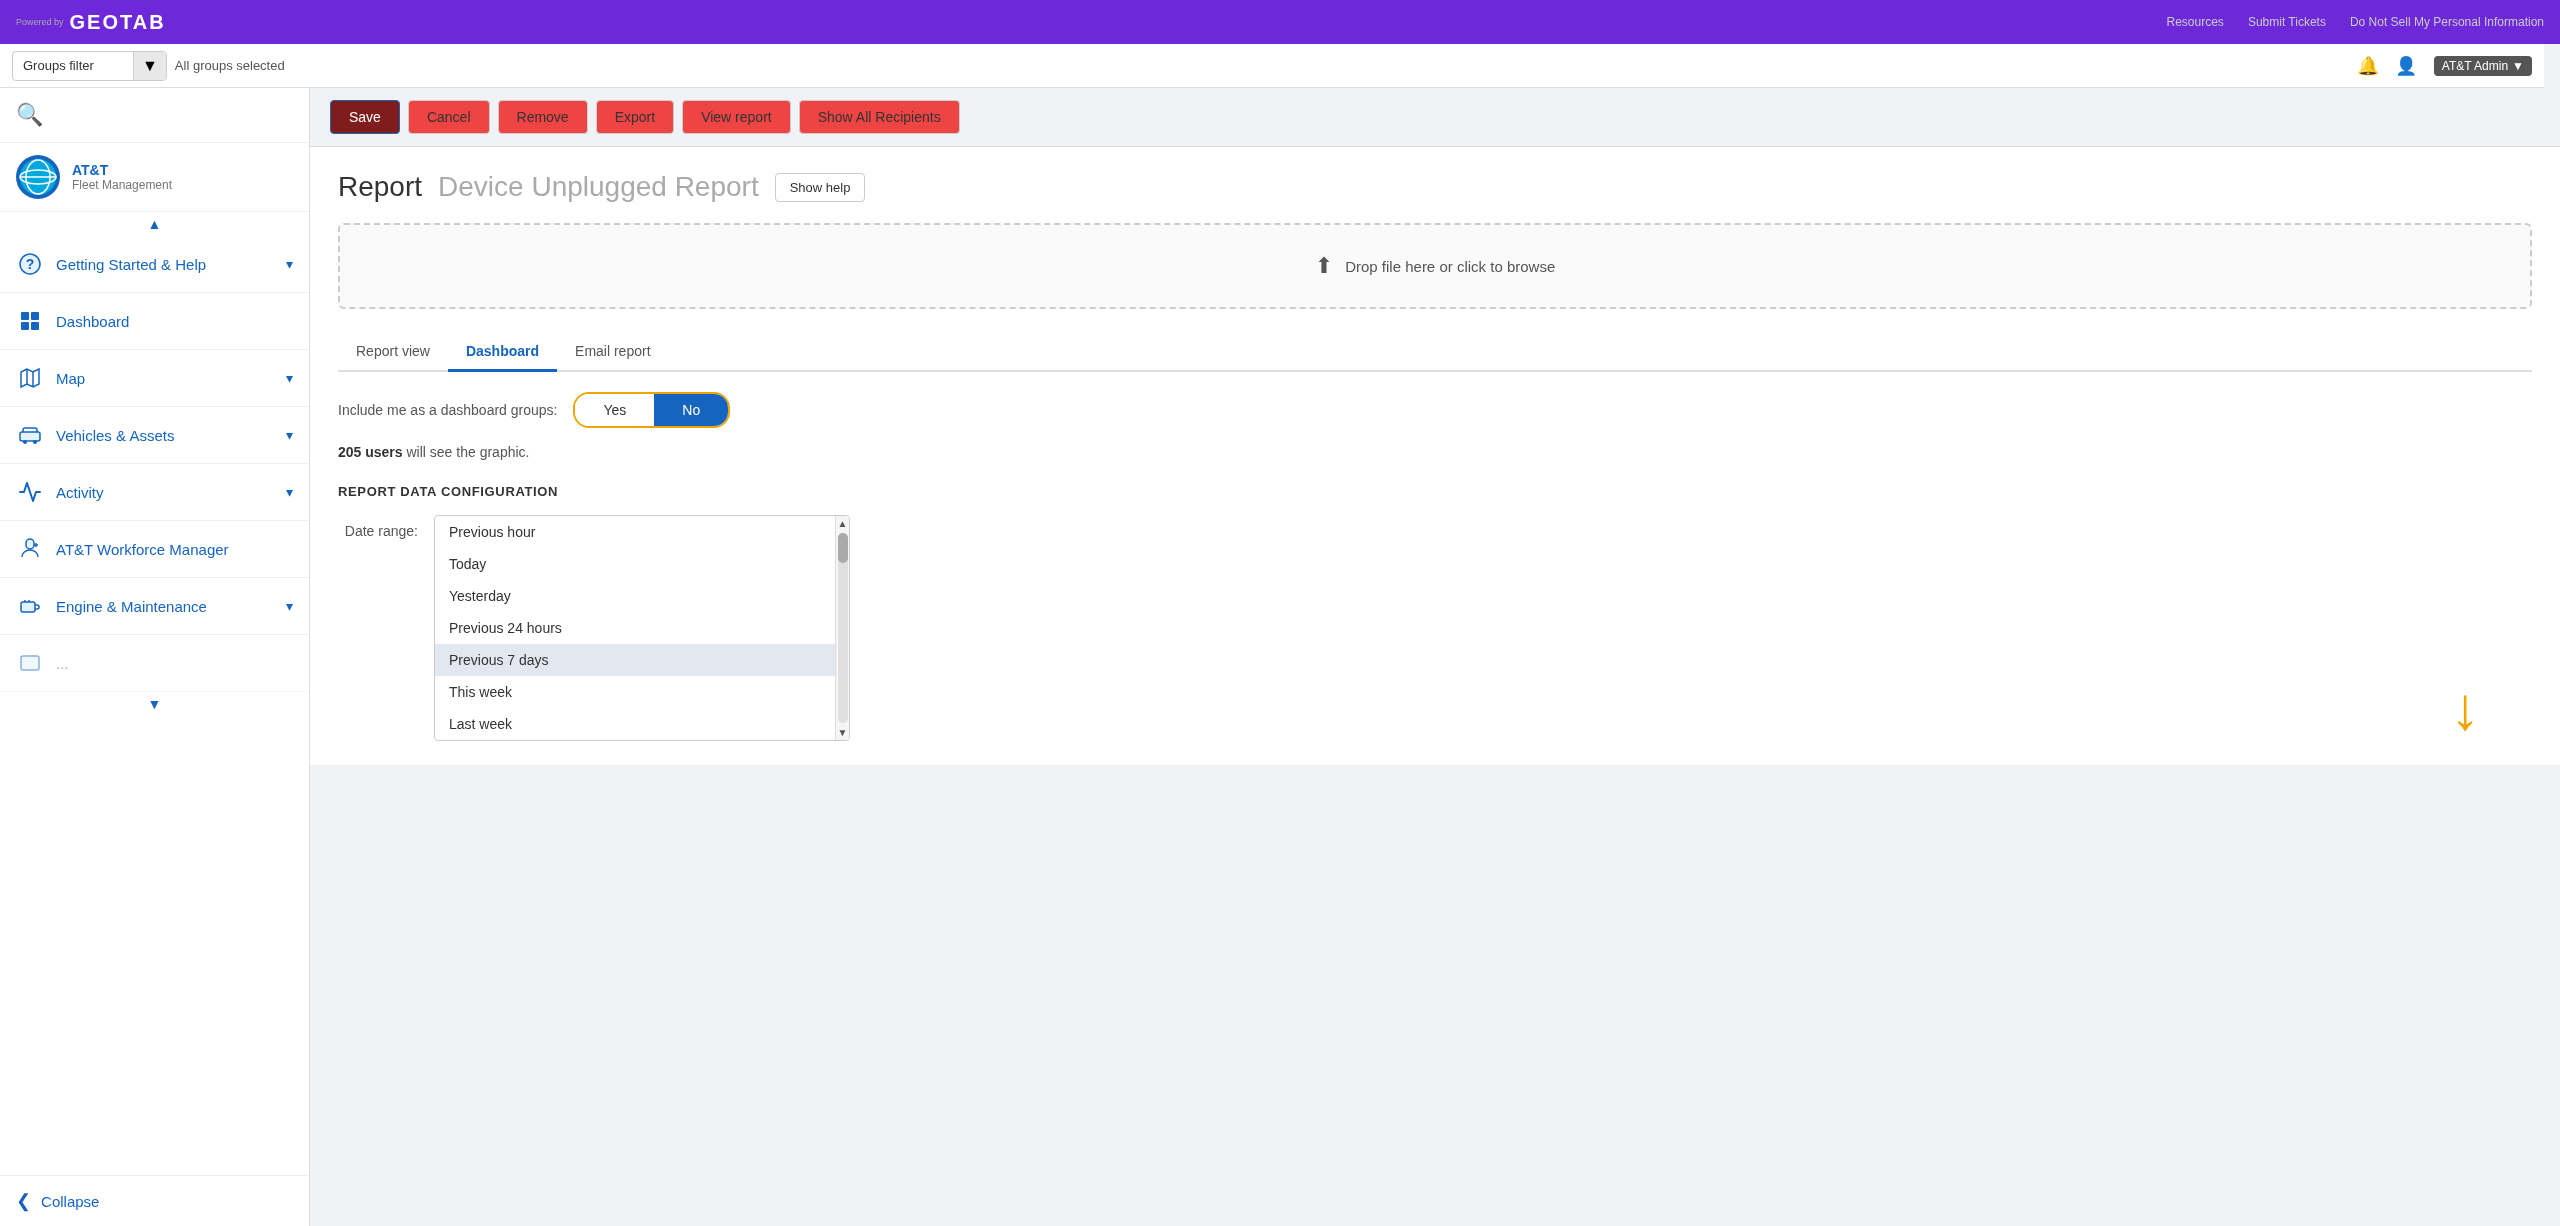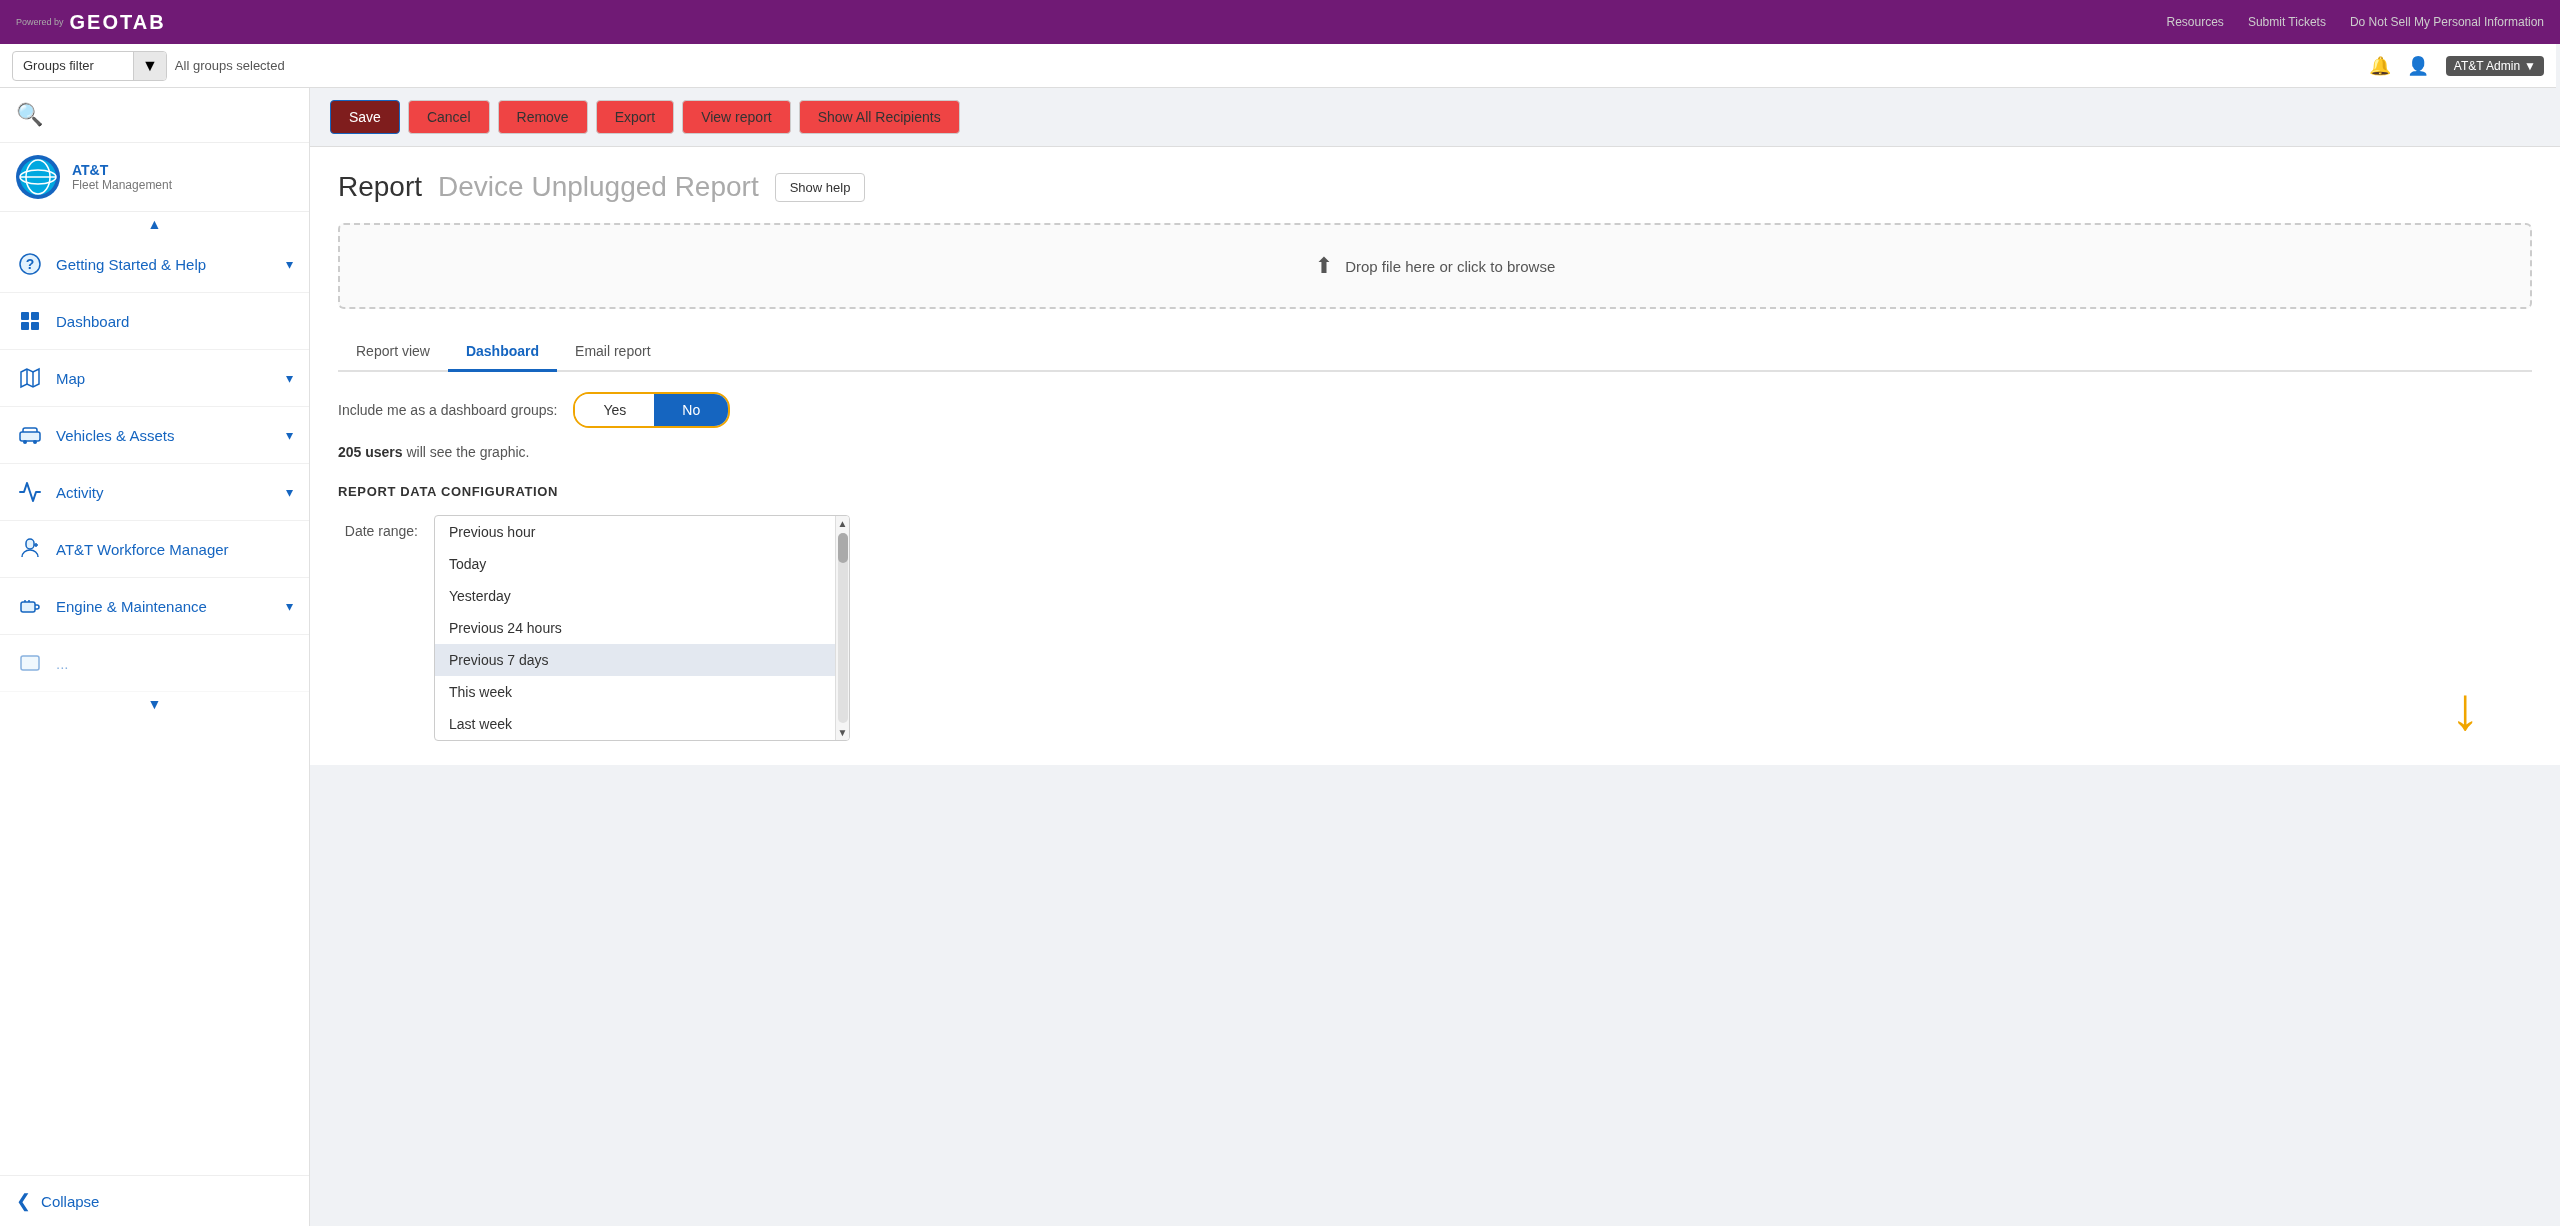--- a/index.html
+++ b/index.html
@@ -1,20 +1,20 @@
 <!DOCTYPE html>
 <html><head>
   <meta charset="utf-8">
   <style>
     * { box-sizing: border-box; margin: 0; padding: 0; }
     body { font-family: Arial, sans-serif; background: #f0f2f5; overflow: hidden; }
 
     
     .top-nav {
-      background: #701a75;
+      background: #6d28d9;
       height: 44px;
       display: flex;
       align-items: center;
       justify-content: space-between;
       padding: 0 16px;
       position: fixed;
       top: 0; left: 0; right: 0;
       z-index: 100;
     }
     .top-nav-logo {
@@ -35,21 +35,21 @@
     }
 
     
     .groups-bar {
       background: #fff;
       height: 44px;
       display: flex;
       align-items: center;
       padding: 0 12px;
       position: fixed;
-      top: 44px; left: 0; right: 4px;
+      top: 44px; left: 0; right: 16px;
       z-index: 99;
       border-bottom: 1px solid #ddd;
       gap: 8px;
     }
     .groups-filter-input {
       display: flex;
       align-items: center;
       border: 1px solid #ccc;
       border-radius: 4px;
       overflow: hidden;

